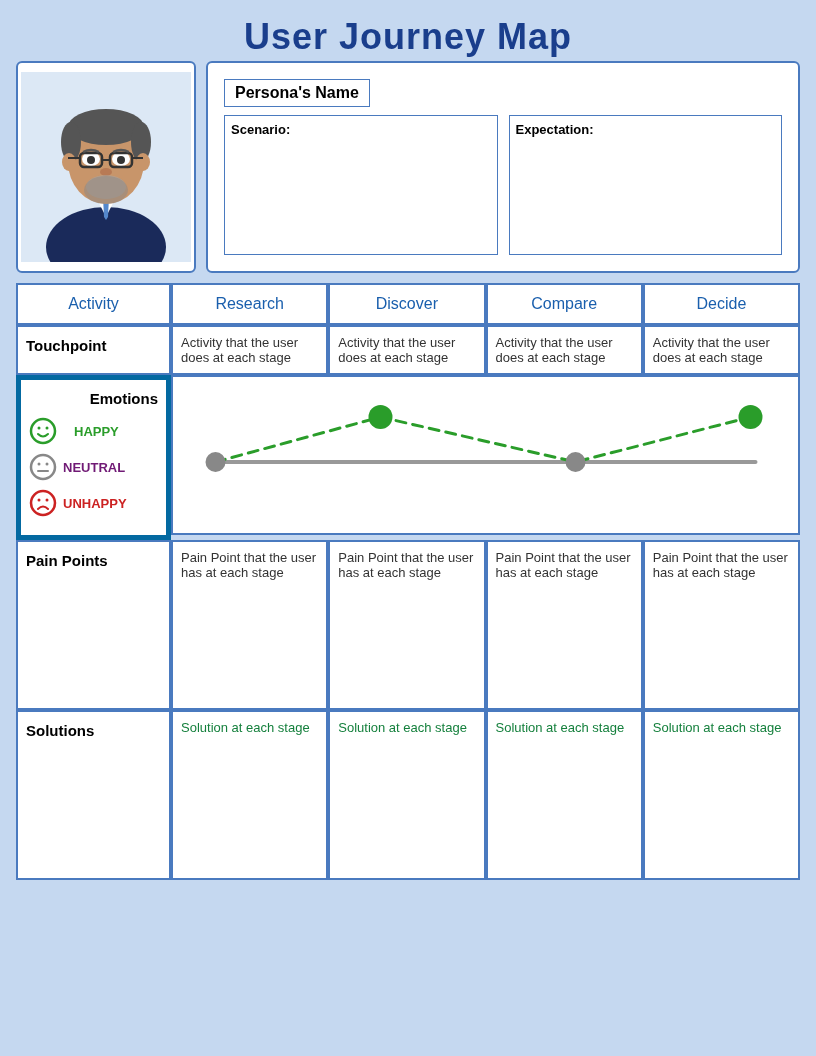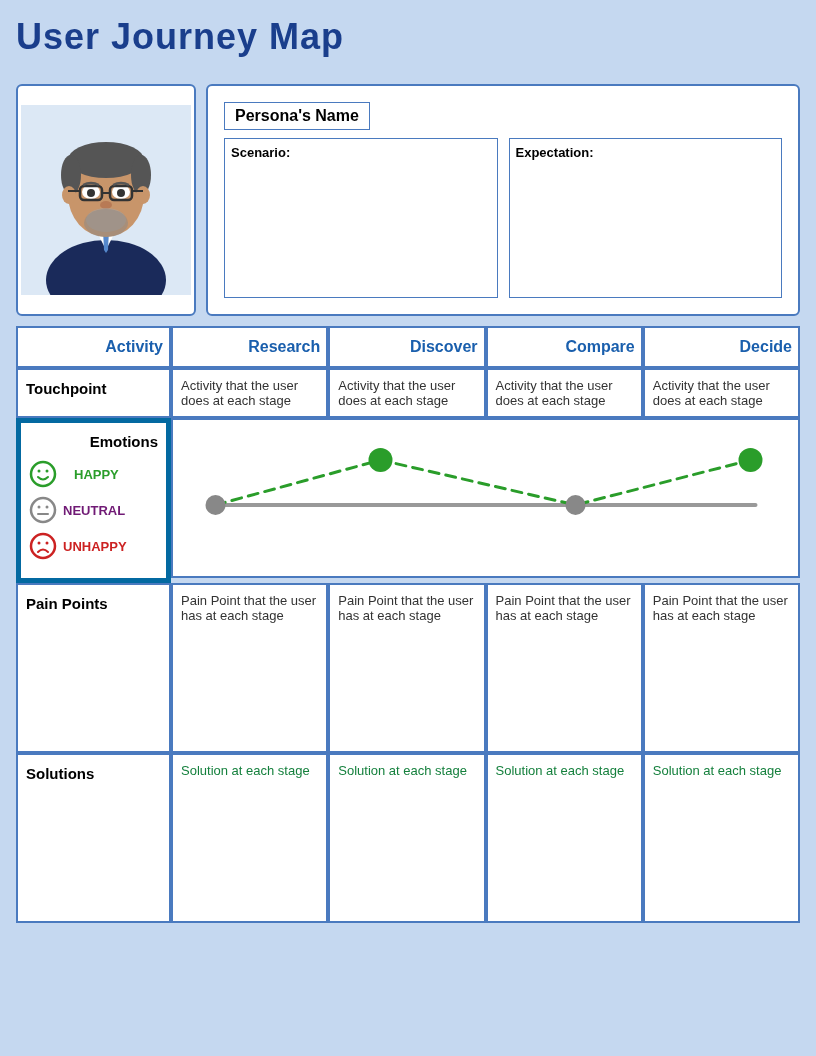--- a/index.html
+++ b/index.html
@@ -12,25 +12,25 @@
       padding: 16px;
     }
 
     .page {
       width: 784px;
       background: #c5d8f0;
     }
 
     
     .title {
-      text-align: left;
+      text-align: center;
       font-size: 36px;
       font-weight: bold;
       color: #1a3e8c;
-      margin-bottom: 26px;
+      margin-bottom: 3px;
       letter-spacing: 1px;
     }
 
     
     .top-section {
       display: flex;
       gap: 10px;
       margin-bottom: 10px;
     }
 
@@ -66,21 +66,21 @@
       border: 1.5px solid #4a7abf;
       display: inline-block;
       padding: 4px 10px;
       margin-bottom: 8px;
       background: #fff;
     }
 
     .scenario-expectation {
       display: flex;
       gap: 11px;
-      height: 160px;
+      height: 140px;
       border-radius: 7px;
     }
 
     .scenario-box, .expectation-box {
       flex: 1;
       border: 1.5px solid #4a7abf;
       padding: 6px;
       font-size: 13px;
     }
 
@@ -92,23 +92,23 @@
     .main-grid {
       display: grid;
       grid-template-columns: 155px 1fr 1fr 1fr 1fr;
       gap: 0;
     }
 
     
     .header-cell {
       border: 2px solid #4a7abf;
       background: #fff;
-      text-align: right;
+      text-align: center;
       padding: 10px 6px;
-      font-weight: bold;
+      font-weight: normal;
       font-size: 16px;
       color: #1a5fad;
     }
 
     .header-cell.activity-label {
       color: #1a5fad;
     }
 
     
     .touchpoint-label {

